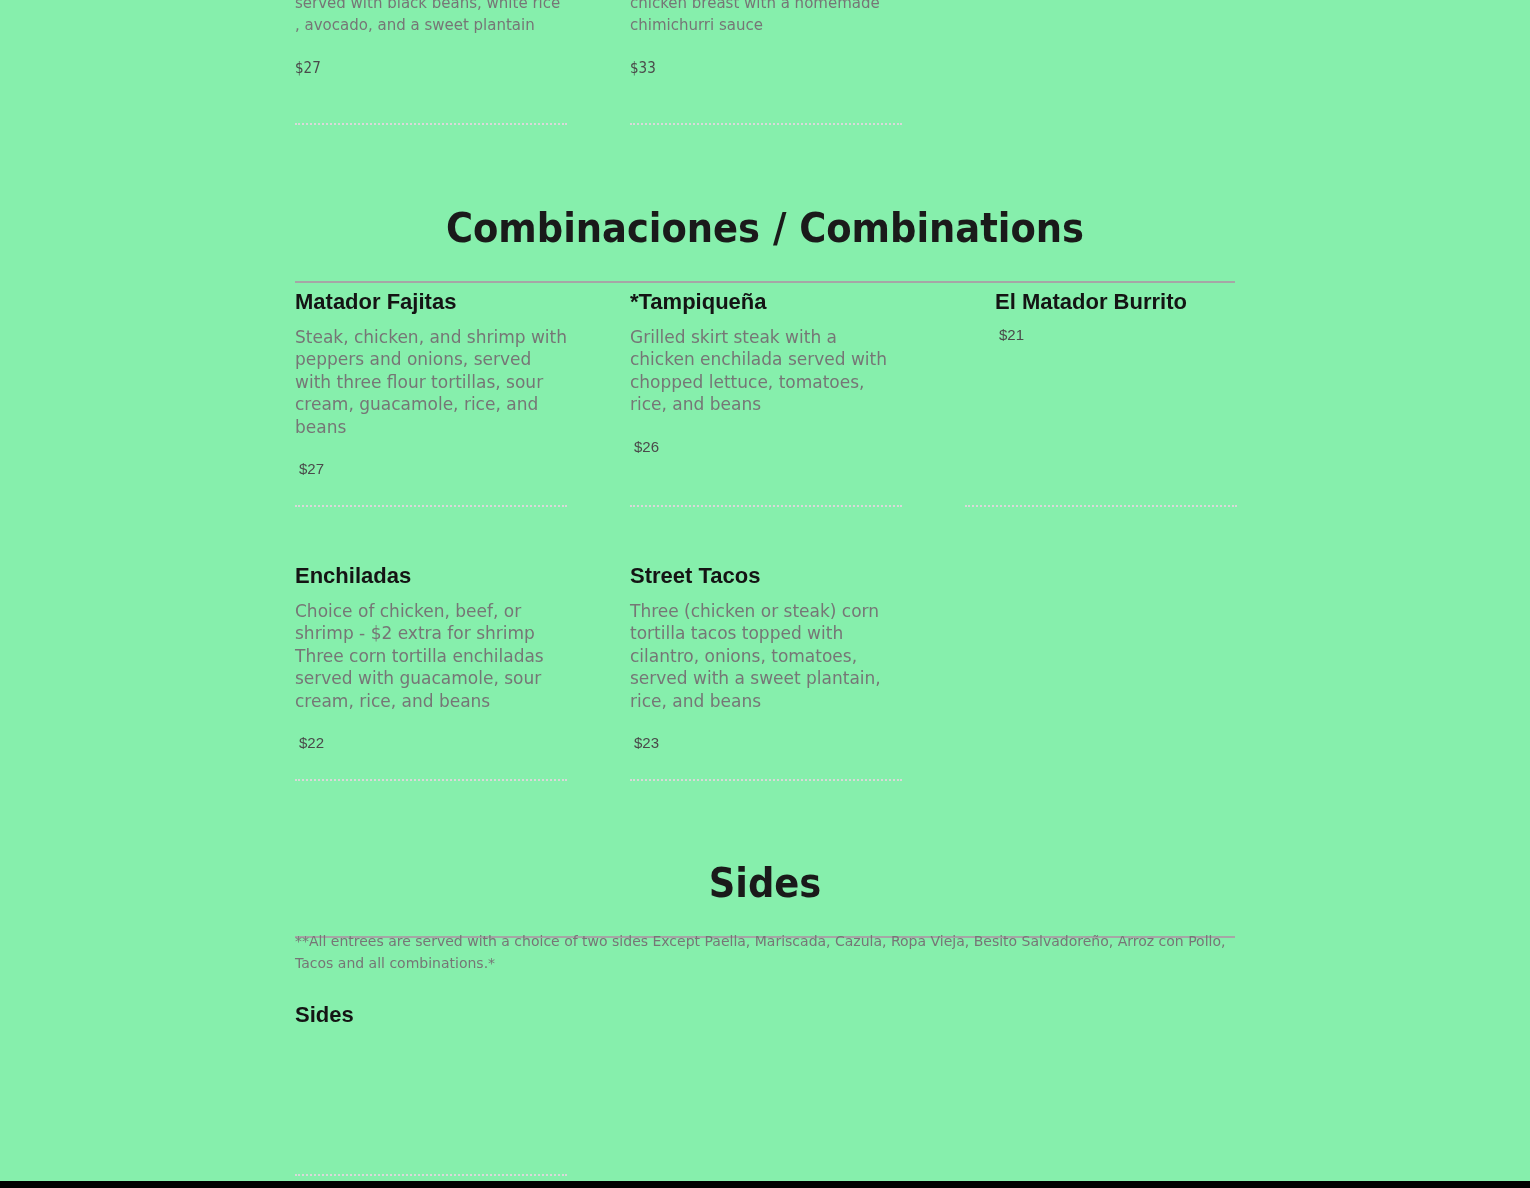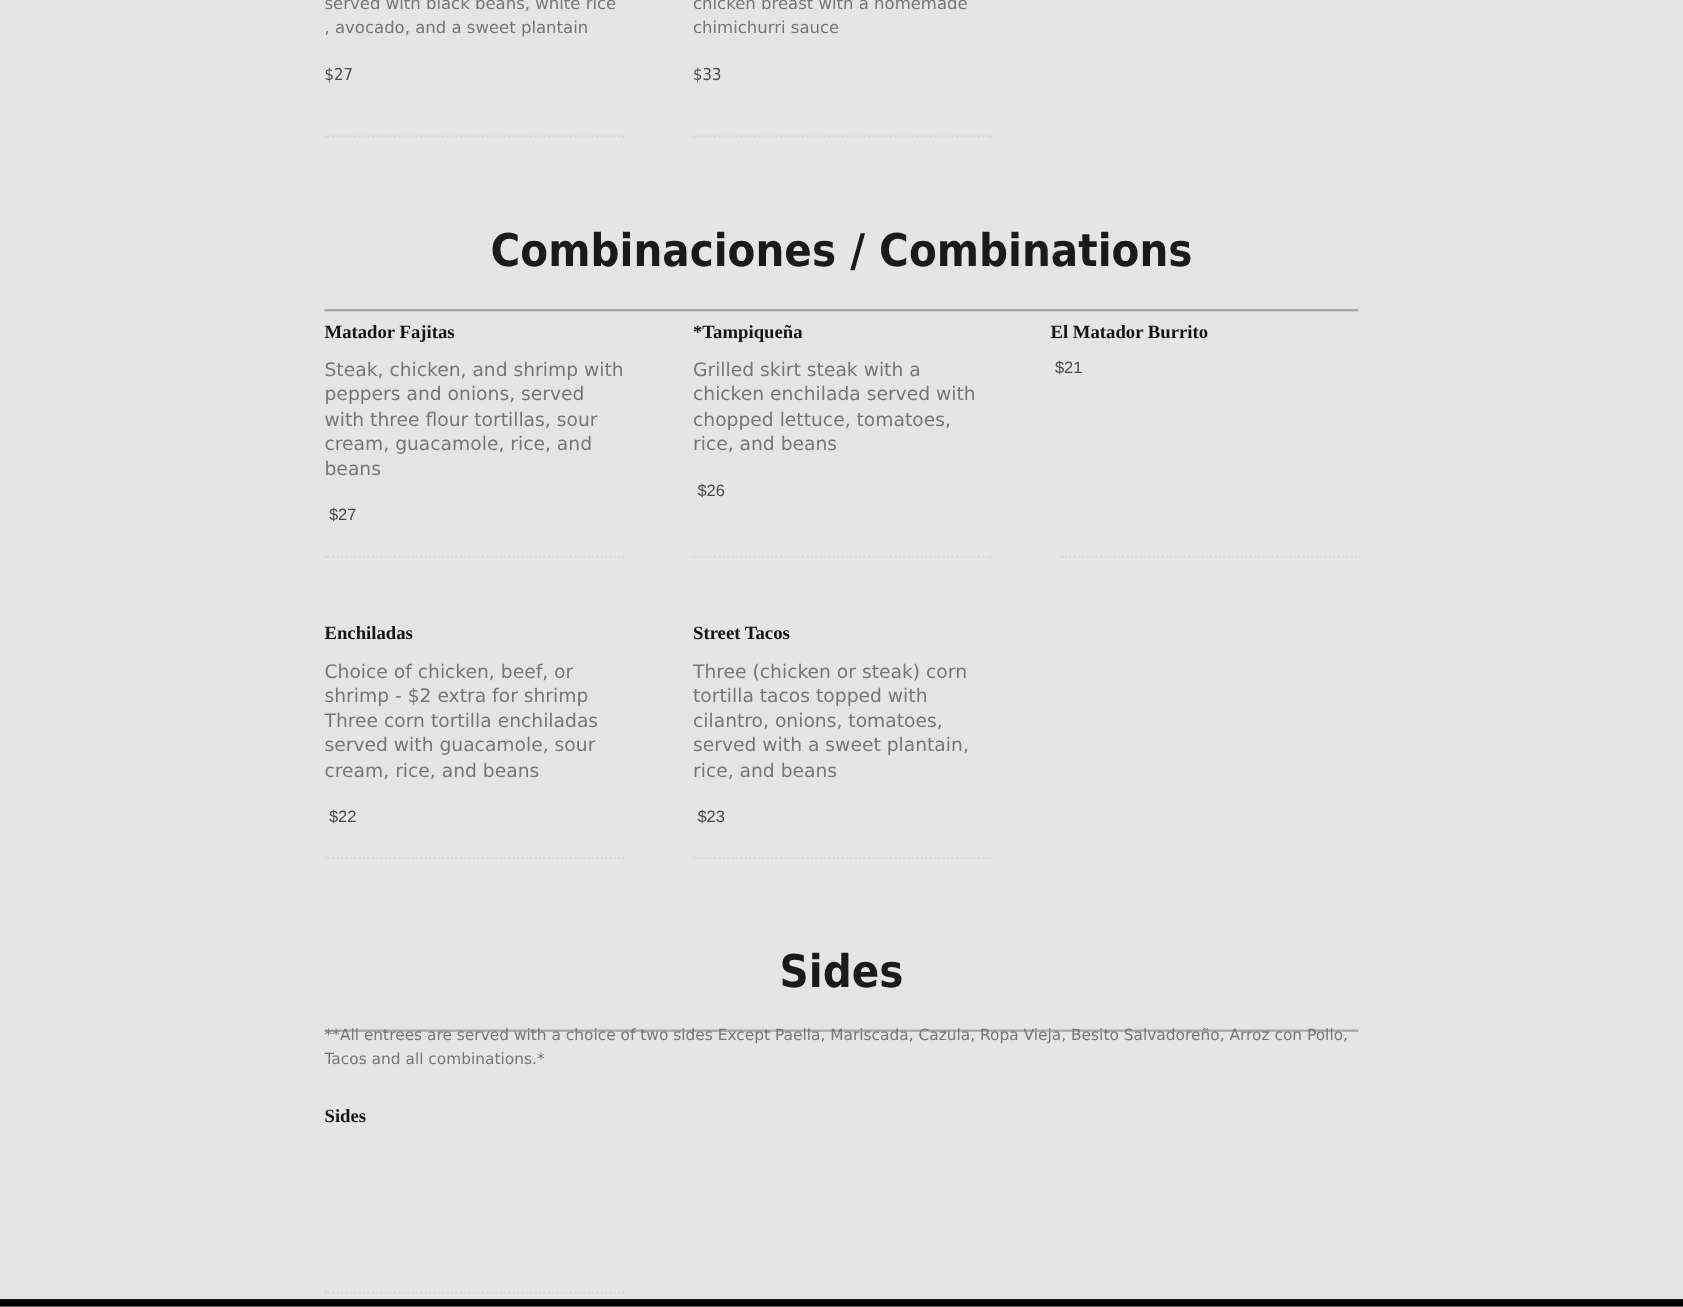--- a/index.html
+++ b/index.html
@@ -13,21 +13,21 @@
     overflow: hidden;
     font-family: "DejaVu Sans", sans-serif;
     position: relative;
   }
   .page {
     position: absolute;
     left: 0;
     top: 0;
     width: 1530px;
     height: 1188px;
-    background: #e5e5e5;
+    background: #86efac;
     overflow: hidden;
   }
   .content {
     position: absolute;
     left: 295px;
     top: 0;
     width: 940px;
   }
   .section-rule {
     height: 0;
@@ -85,27 +85,27 @@
     position: absolute;
     left: 0;
     width: 940px;
   }
   .cell {
     position: absolute;
     width: 272px;
   }
   .cell.col0 { left: 0; }
   .cell.col1 { left: 335px; }
-  .cell.col2 { left: 660px; }
+  .cell.col2 { left: 700px; }
 
   .item-title {
-    font-family: Liberation Serif, serif;
+    font-family: Liberation Sans, sans-serif;
     font-stretch: condensed;
     font-weight: bold;
-    font-size: 17px;
+    font-size: 22px;
     color: #141414;
     margin: 0 0 14px 0;
     line-height: 20px;
   }
   .item-desc {
     font-family: "DejaVu Sans", sans-serif;
     font-size: 17px;
     line-height: 22.4px;
     color: #767676;
     margin: 0 0 22px 0;

